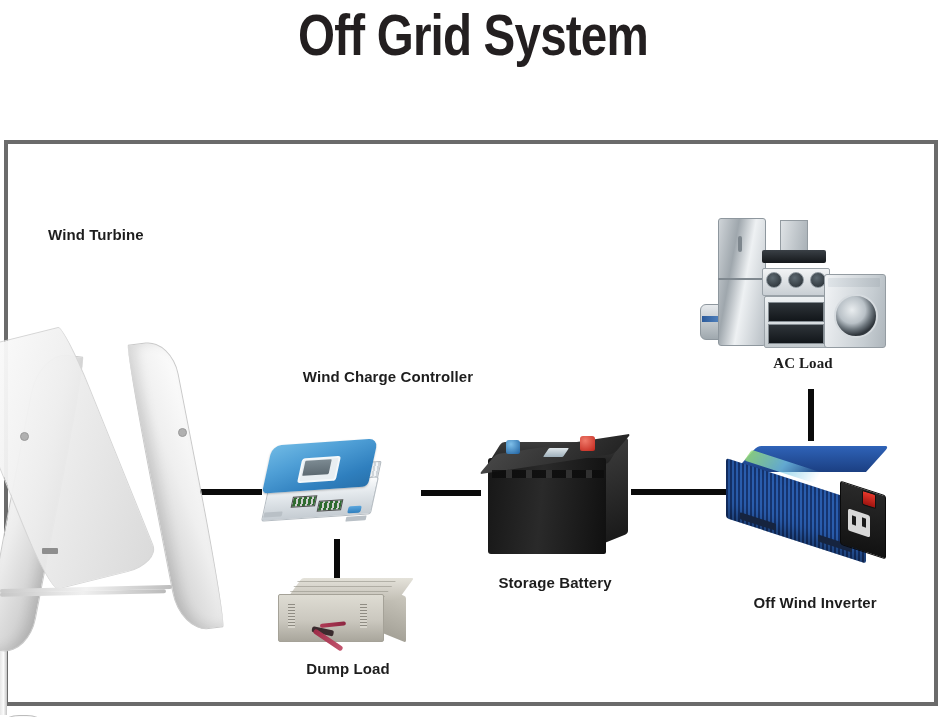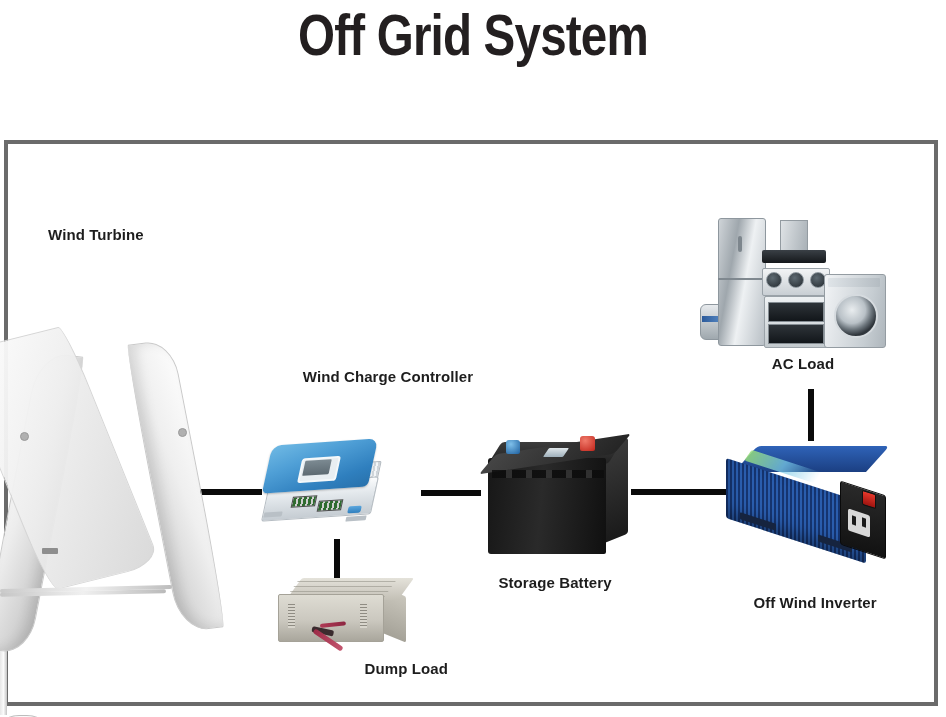--- a/index.html
+++ b/index.html
@@ -415,26 +415,26 @@
   <div class="burner" style="left:110px; top:60px;"></div>
 
   <div class="app" id="app-oven"></div>
   <div class="oven-door" style="left:68px; top:90px; width:54px; height:18px;"></div>
   <div class="oven-door" style="left:68px; top:112px; width:54px; height:18px;"></div>
 
   <div class="app" id="app-washer"></div>
   <div id="app-washer-panel"></div>
   <div id="app-washer-door"></div>
 </div>
-<div class="node-label" id="label-ac-load" style="left:703px; top:355px; width:200px; text-align:center;">AC Load</div>
+<div class="node-label" id="label-ac-load" style="left:703px; top:355px; width:200px; text-align:center;font-family:Liberation Serif, serif;">AC Load</div>
 
 <div class="art" id="dump-load-art">
   <div id="dl-side"></div>
   <div id="dl-top"></div>
   <div id="dl-top-lines"></div>
   <div id="dl-front"></div>
   <div class="dl-vent" style="left:12px; top:26px; height:24px;"></div>
   <div class="dl-vent" style="left:84px; top:26px; height:24px;"></div>
   <div id="dl-wire-dark"></div>
   <div id="dl-wire-red"></div>
   <div id="dl-wire-red2"></div>
 </div>
-<div class="node-label" id="label-dump-load" style="left:248px; top:660px; width:200px; text-align:right;">Dump Load</div>
+<div class="node-label" id="label-dump-load" style="left:248px; top:660px; width:200px; text-align:center;">Dump Load</div>
 
 </body></html>

